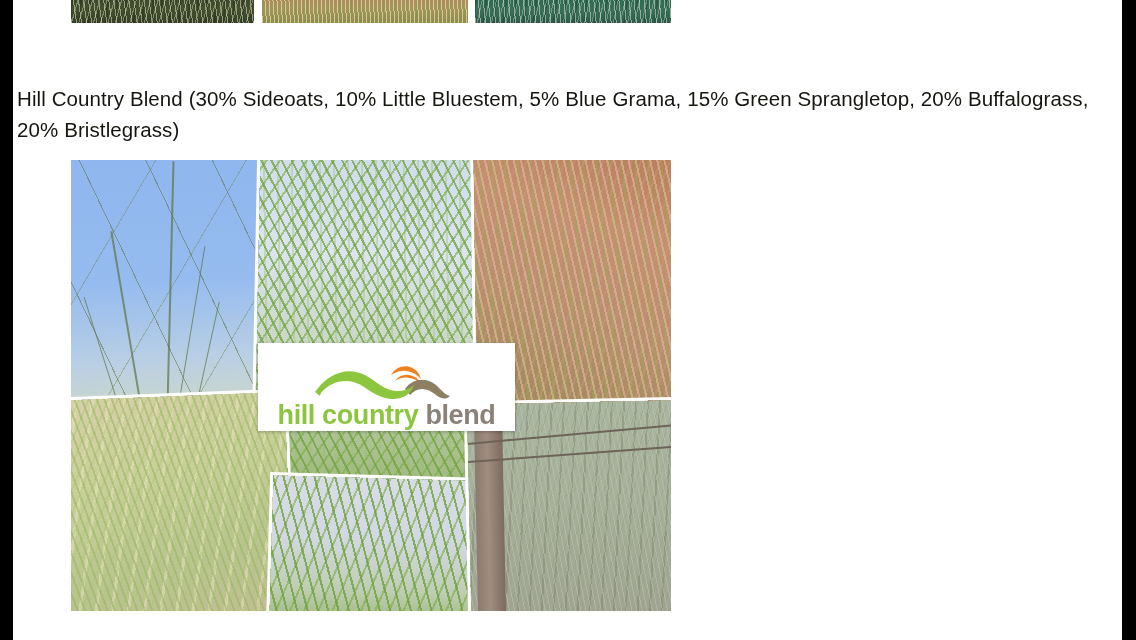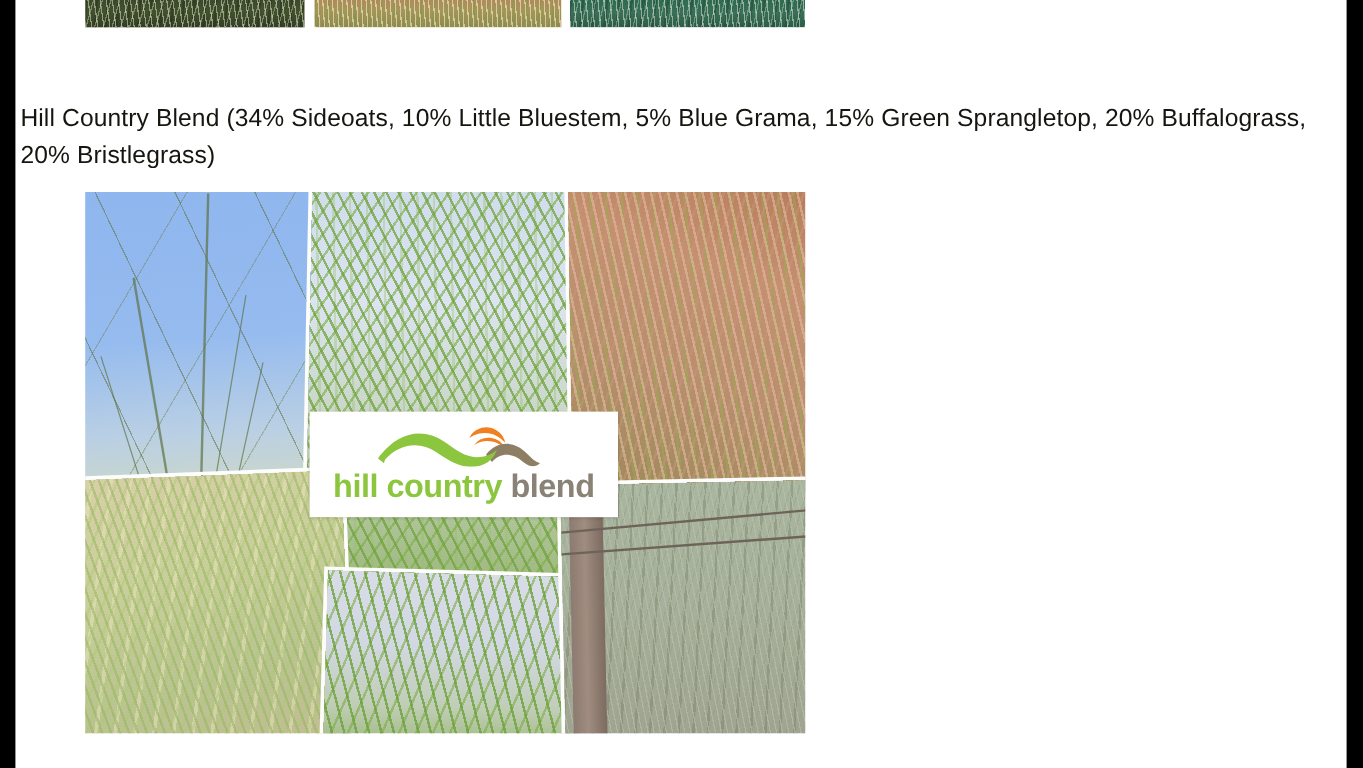--- a/index.html
+++ b/index.html
@@ -162,21 +162,21 @@
   
   .logobox{
     position:absolute;
     left:187px;top:183px;
     width:257px;height:88px;
     background:#ffffff;
     box-shadow:0 1px 3px rgba(0,0,0,.25);
     z-index:20;
     display:flex;flex-direction:column;
     align-items:center;justify-content:flex-start;
-    padding-top:6px;box-sizing:border-box;
+    padding-top:16px;box-sizing:border-box;
   }
   .logomark{width:175px;height:40px;display:block;}
   .logotext{
     font-size:27px;line-height:30px;font-weight:bold;
     letter-spacing:-.4px;white-space:nowrap;margin-top:1px;
     font-family:"Liberation Sans", sans-serif;
   }
   .lt-green{color:#8cc63e;}
   .lt-gray{color:#8a8277;}
 </style>
@@ -197,21 +197,21 @@
       <div class="strip-seg s2"></div>
       <div class="strip-seg s3">
         <div class="ph tex-straw"></div>
       </div>
       <div class="strip-seg s4"></div>
       <div class="strip-seg s5">
         <div class="ph tex-teal"></div>
       </div>
     </div>
 
-    <p class="caption">Hill Country Blend (34% Sideoats, 10% Little Bluestem, 5% Blue Grama, 15% Green Sprangletop, 20% Buffalograss, 20% Bristlegrass)</p>
+    <p class="caption">Hill Country Blend (30% Sideoats, 10% Little Bluestem, 5% Blue Grama, 15% Green Sprangletop, 20% Buffalograss, 20% Bristlegrass)</p>
 
     <div class="collage">
 
       <div class="tile t1">
         <div class="ph tex-sky-seed">
           <div class="seedstalk" style="left:46%;top:2%;width:2px;height:96%;transform:rotate(3deg);"></div>
           <div class="seedstalk" style="left:34%;top:28%;width:2px;height:70%;transform:rotate(-8deg);"></div>
           <div class="seedstalk" style="left:52%;top:34%;width:1px;height:62%;transform:rotate(11deg);"></div>
           <div class="seedstalk" style="left:24%;top:52%;width:1px;height:46%;transform:rotate(-16deg);"></div>
           <div class="seedstalk" style="left:60%;top:56%;width:1px;height:42%;transform:rotate(14deg);"></div>

